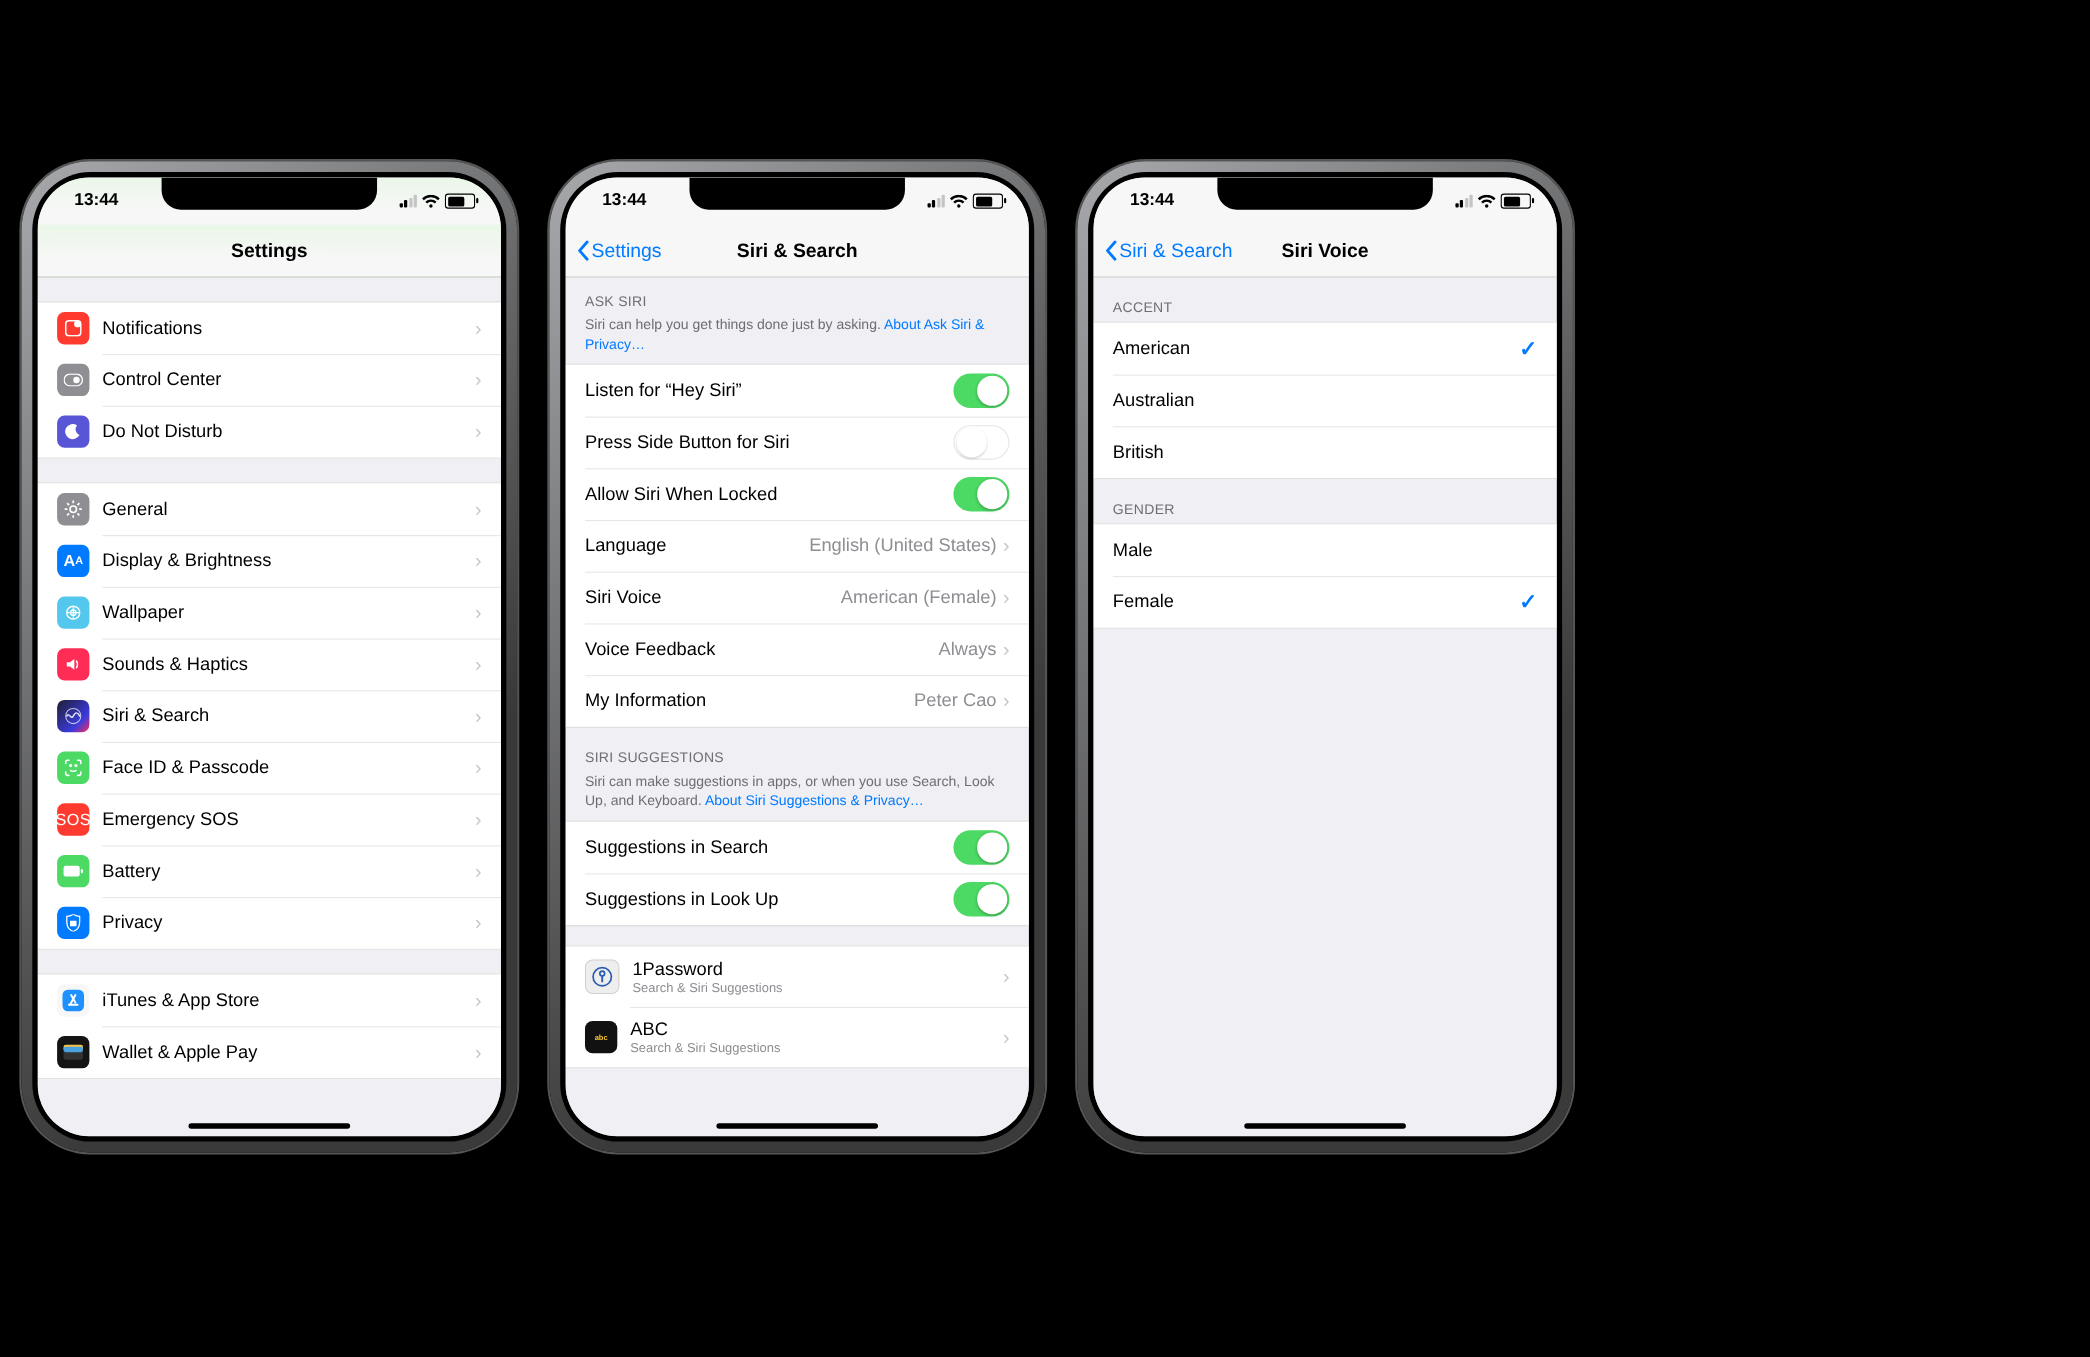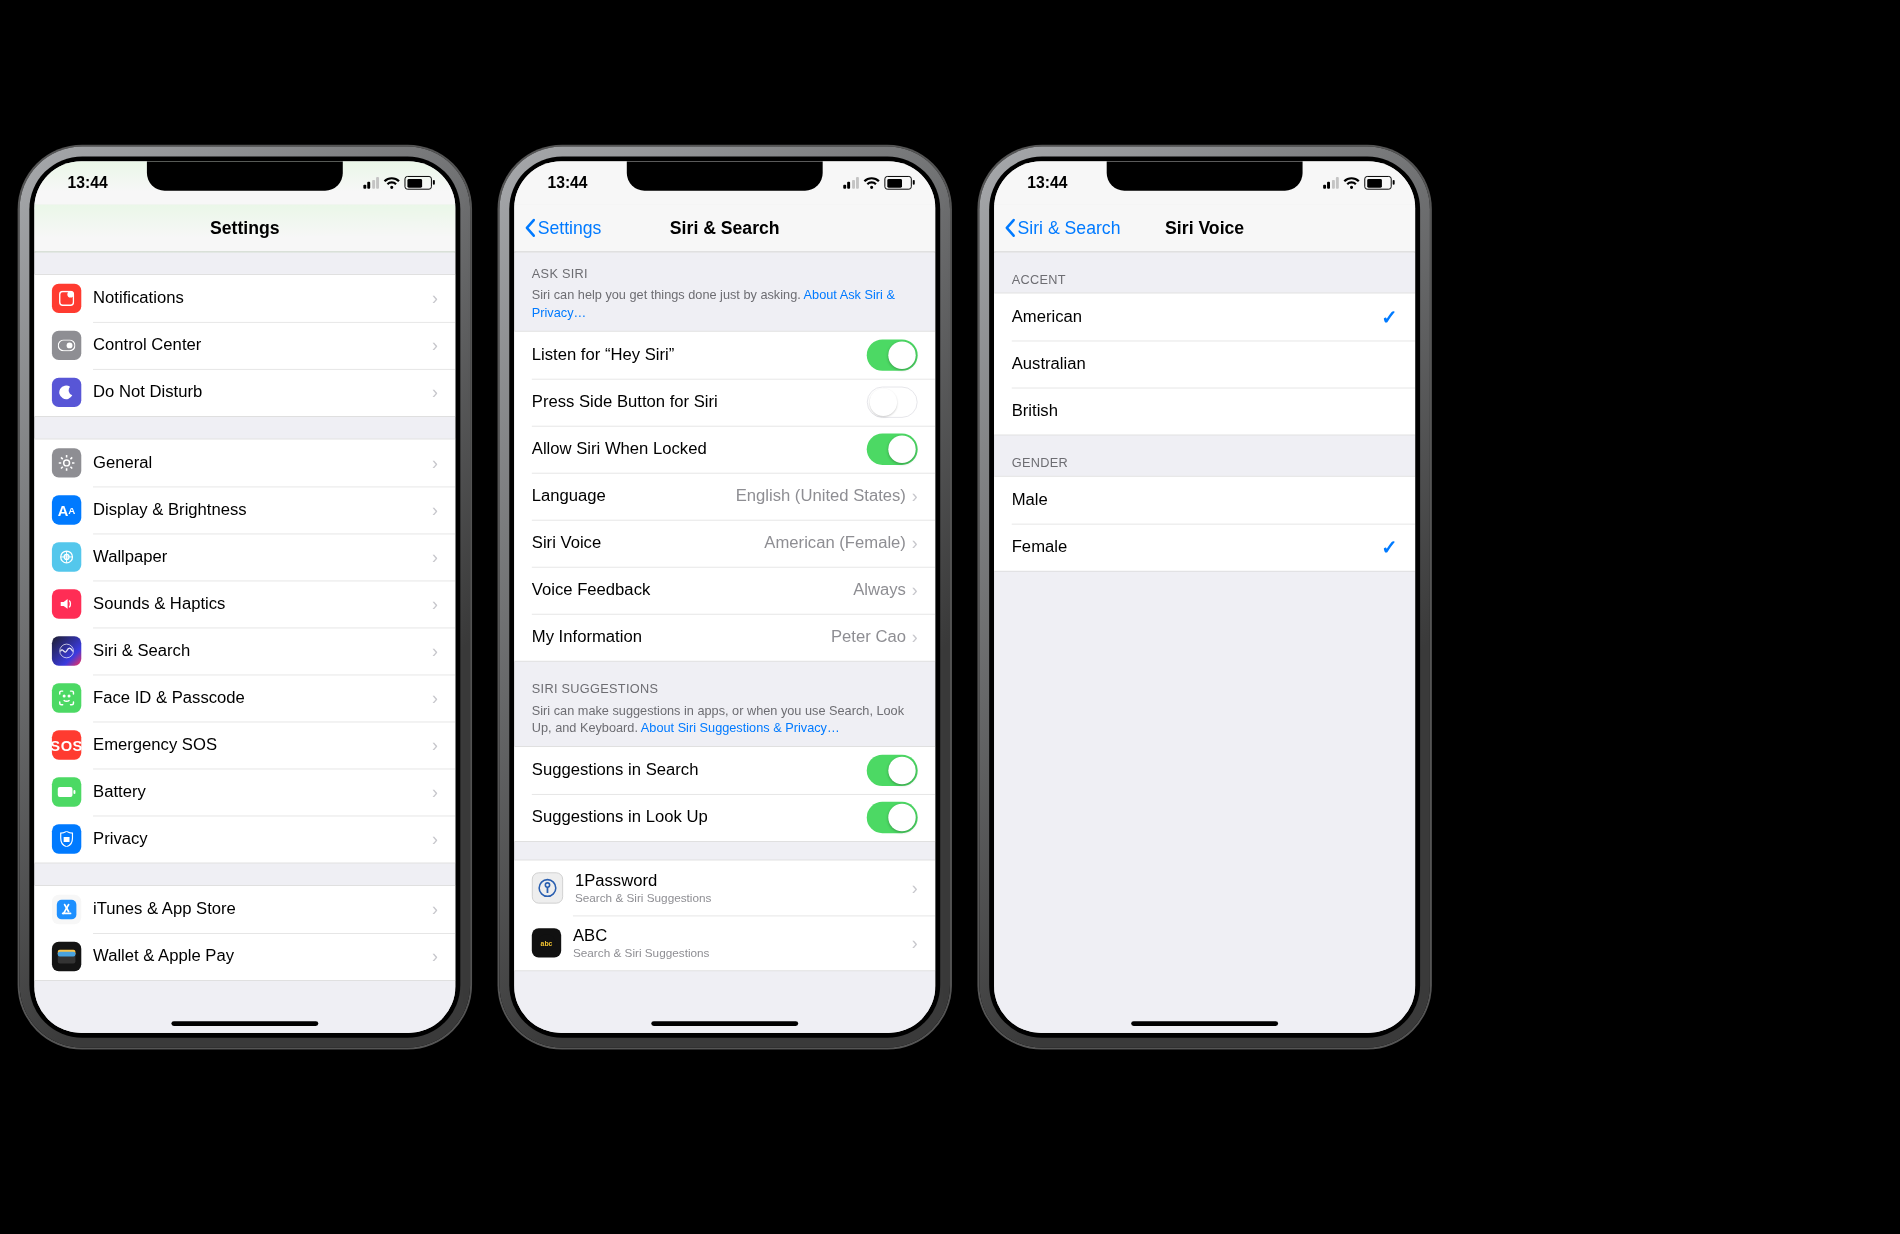--- a/index.html
+++ b/index.html
@@ -239,21 +239,21 @@
   
   .ic-notif{background:#ff3b30;}
   .ic-cc{background:#8e8e93;}
   .ic-dnd{background:#5856d6;}
   .ic-general{background:#8e8e93;}
   .ic-display{background:#007aff;}
   .ic-wall{background:#54c7ec;}
   .ic-sound{background:#ff2d55;}
   .ic-siri{background:linear-gradient(135deg,#1e1e2f,#3b3bdf 70%,#ff2d55);} 
   .ic-faceid{background:#4cd964;}
-  .ic-sos{background:#ff3b30;font-weight:700;font-size:11px;letter-spacing:0.5px;}
+  .ic-sos{background:#ff3b30;font-weight:400;font-size:11px;letter-spacing:0.5px;}
   .ic-battery{background:#4cd964;}
   .ic-privacy{background:#007aff;}
   .ic-itunes{background:#f7f7f7;}
   .ic-wallet{background:#141414;}
   .ic-1password{background:#eee;color:#2a5fb0;border:1px solid #d0d0d0;}
   .ic-abc{background:#111;}
 
   .spacer-sm{height:22px;}
 </style>
 </head>

